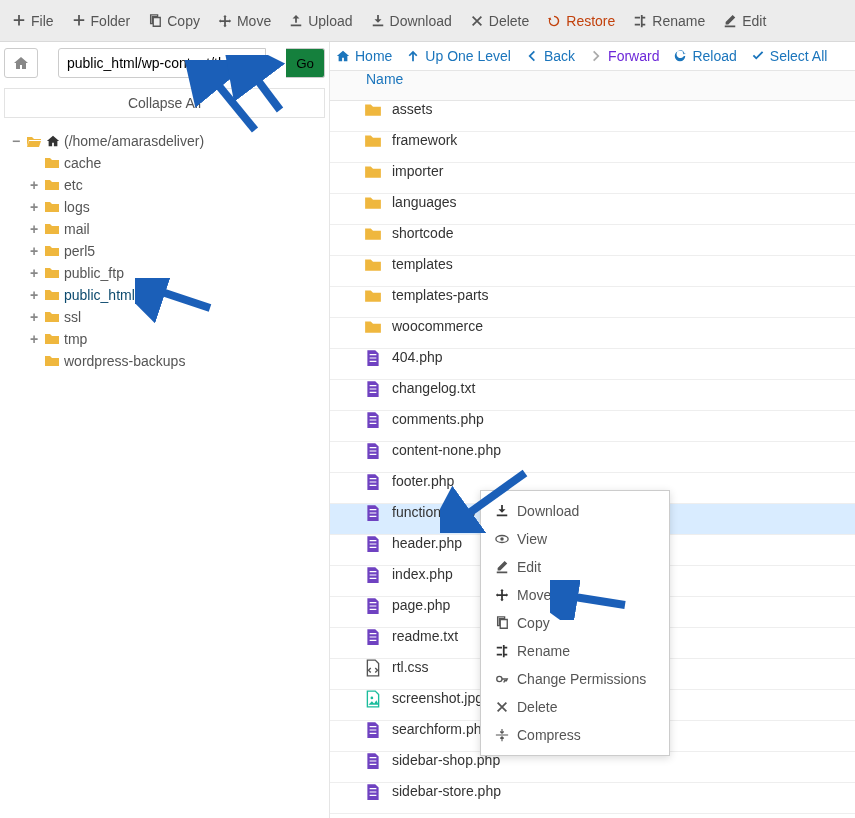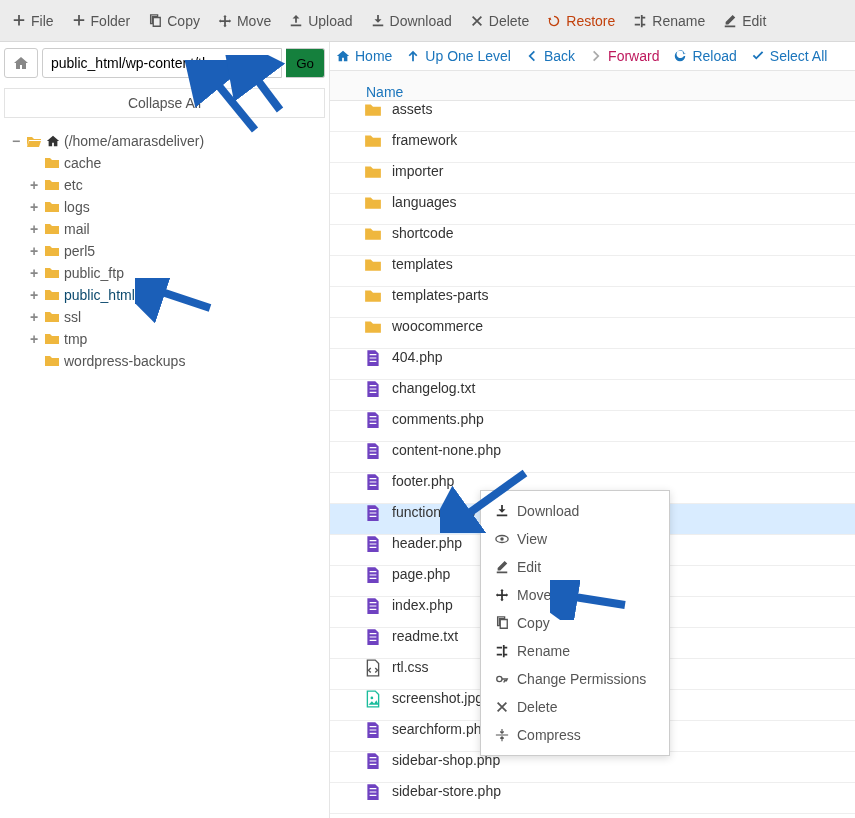--- a/index.html
+++ b/index.html
@@ -3,35 +3,35 @@
 <meta charset="utf-8">
 <style>
   * { box-sizing: border-box; margin: 0; padding: 0; }
   body { font-family: -apple-system, BlinkMacSystemFont, "Segoe UI", Helvetica, Arial, sans-serif; font-size: 14px; color: #555; width: 855px; height: 818px; overflow: hidden; position: relative; }
   .toolbar { display: flex; align-items: center; background: #ececec; border-bottom: 1px solid #d9d9d9; height: 42px; padding: 0 4px; gap: 2px; }
   .toolbar-btn { display: inline-flex; align-items: center; gap: 5px; padding: 4px 8px; color: #555; cursor: pointer; white-space: nowrap; }
   .toolbar-btn.disabled { color: #c2410c; cursor: default; }
   .toolbar-btn svg, .nav-btn svg, .ctx-item svg { flex: 0 0 auto; }
   .main { display: flex; height: calc(100% - 34px); }
   .sidebar { width: 330px; border-right: 1px solid #e5e5e5; }
-  .pathbar { display: flex; align-items: center; padding: 6px 4px; gap: 4px; }
+  .pathbar { display: flex; align-items: center; padding: 6px 4px; gap: 20px; }
   .home-btn { width: 34px; height: 30px; border: 1px solid #ccc; border-radius: 3px; display: flex; align-items: center; justify-content: center; cursor: pointer; }
   .path-input { flex: 1; height: 30px; border: 1px solid #ccc; border-radius: 3px 0 0 3px; padding: 0 8px; font-size: 14px; min-width: 0; }
   .go-btn { height: 30px; border: 1px solid #ccc; border-left: 0; border-radius: 0 3px 3px 0; padding: 0 10px; background: #15803d; cursor: pointer; }
   .collapse { border: 1px solid #e3e3e3; margin: 4px 4px 8px; text-align: center; padding: 6px 0; cursor: pointer; }
   .tree { padding: 4px 8px 0 10px; line-height: 22px; }
   .tree-row { display: flex; align-items: center; gap: 4px; cursor: pointer; white-space: nowrap; }
   .tree-row .exp { width: 12px; text-align: center; color: #888; font-size: 14px; font-weight: bold; }
   .tree-row.bold .lbl { font-weight: 400; color: #0c4a6e; }
   .tree-children { padding-left: 18px; }
   .content { flex: 1; position: relative; }
   .navbar { display: flex; align-items: center; padding: 6px 6px; gap: 14px; border-bottom: 1px solid #e5e5e5; }
   .nav-btn { display: inline-flex; align-items: center; gap: 5px; color: #1b75bc; cursor: pointer; }
-  .nav-btn.disabled { color: #be185d; cursor: default; }
-  .header-row { display: flex; align-items: flex-end; height: 30px; border-bottom: 1px solid #e5e5e5; background: #fafafa; padding-left: 36px; color: #1b75bc; cursor: pointer; }
+  .nav-btn.disabled { color: #6d28d9; cursor: default; }
+  .header-row { display: flex; align-items: flex-start; height: 30px; border-bottom: 1px solid #e5e5e5; background: #fafafa; padding-left: 36px; color: #1b75bc; cursor: pointer; }
   .file-row { display: flex; align-items: flex-start; height: 31px; border-bottom: 1px solid #eee; padding-left: 6px; gap: 10px; cursor: pointer; }
   .file-row.selected { background: #d9ecff; }
   .file-row .chk { width: 18px; }
   .file-row .nm { color: #333; }
   .ctx-menu { position: absolute; background: #fff; border: 1px solid #ccc; box-shadow: 0 2px 8px rgba(0,0,0,0.15); width: 190px; padding: 6px 0; z-index: 20; }
   .ctx-item { display: flex; align-items: center; gap: 8px; padding: 6px 14px; cursor: pointer; }
   .arrow { position: absolute; z-index: 30; pointer-events: none; }
   .icon-folder { fill: #efb73e; }
   .icon-folder-open { fill: #efb73e; }
 </style>
@@ -426,28 +426,28 @@
           <svg width="18" height="18" viewBox="0 0 16 16" style="color:#6f42c1">
             <use href="#i-file"></use>
           </svg>
           <span class="nm">header.php</span>
         </div>
         <div class="file-row">
           <span class="chk"></span>
           <svg width="18" height="18" viewBox="0 0 16 16" style="color:#6f42c1">
             <use href="#i-file"></use>
           </svg>
+          <span class="nm">index.php</span>
+        </div>
+        <div class="file-row">
+          <span class="chk"></span>
+          <svg width="18" height="18" viewBox="0 0 16 16" style="color:#6f42c1">
+            <use href="#i-file"></use>
+          </svg>
           <span class="nm">page.php</span>
-        </div>
-        <div class="file-row">
-          <span class="chk"></span>
-          <svg width="18" height="18" viewBox="0 0 16 16" style="color:#6f42c1">
-            <use href="#i-file"></use>
-          </svg>
-          <span class="nm">index.php</span>
         </div>
         <div class="file-row">
           <span class="chk"></span>
           <svg width="18" height="18" viewBox="0 0 16 16" style="color:#6f42c1">
             <use href="#i-file"></use>
           </svg>
           <span class="nm">readme.txt</span>
         </div>
         <div class="file-row">
           <span class="chk"></span>

